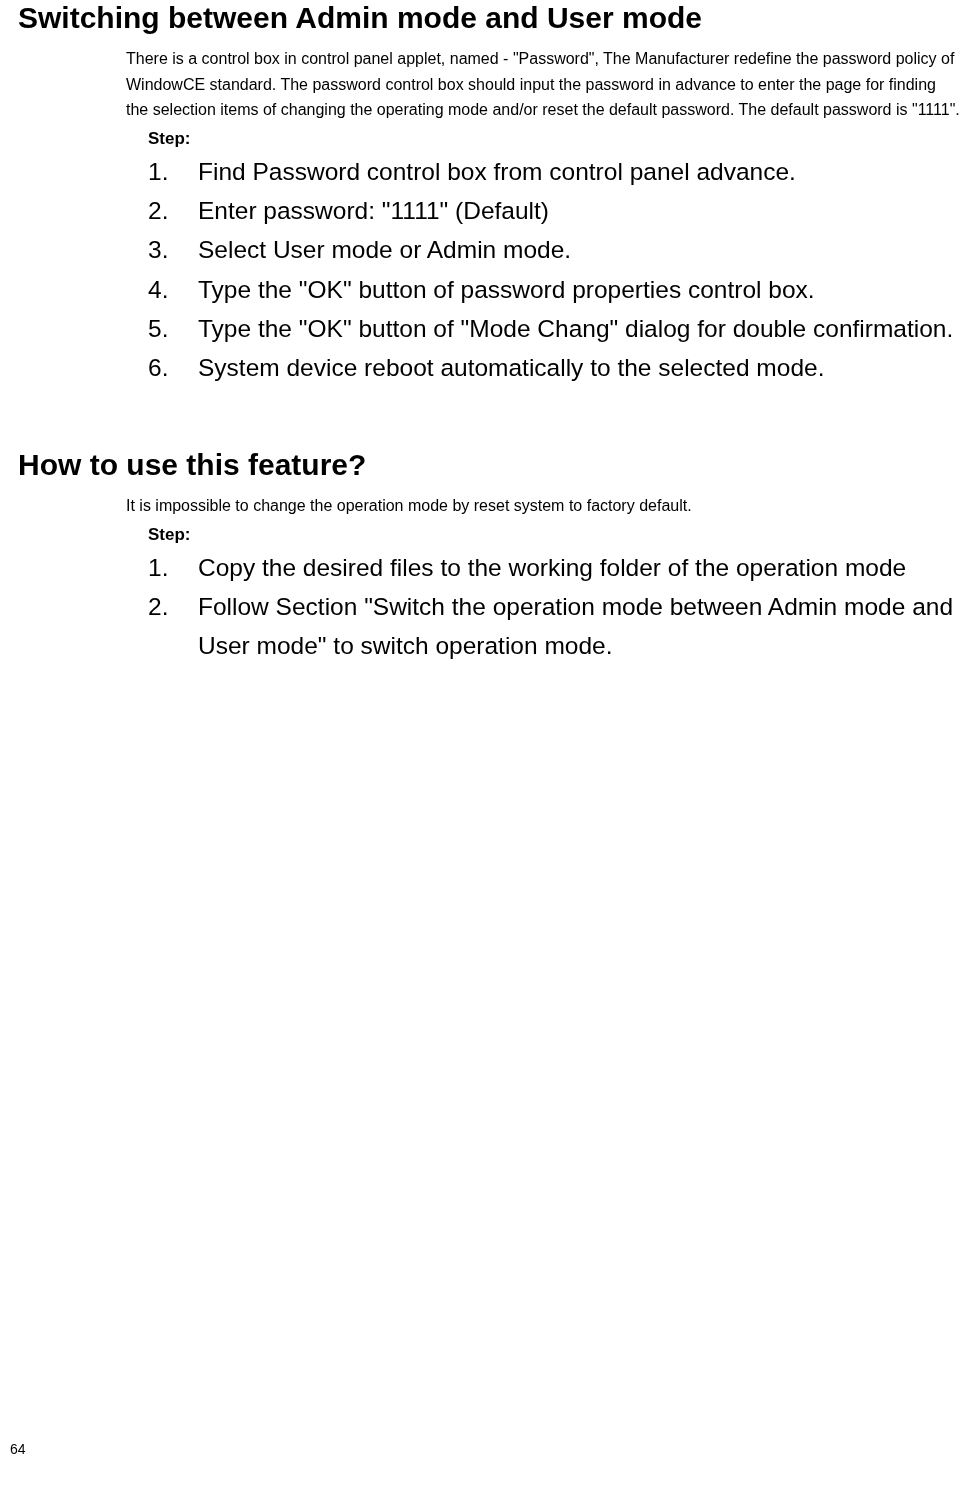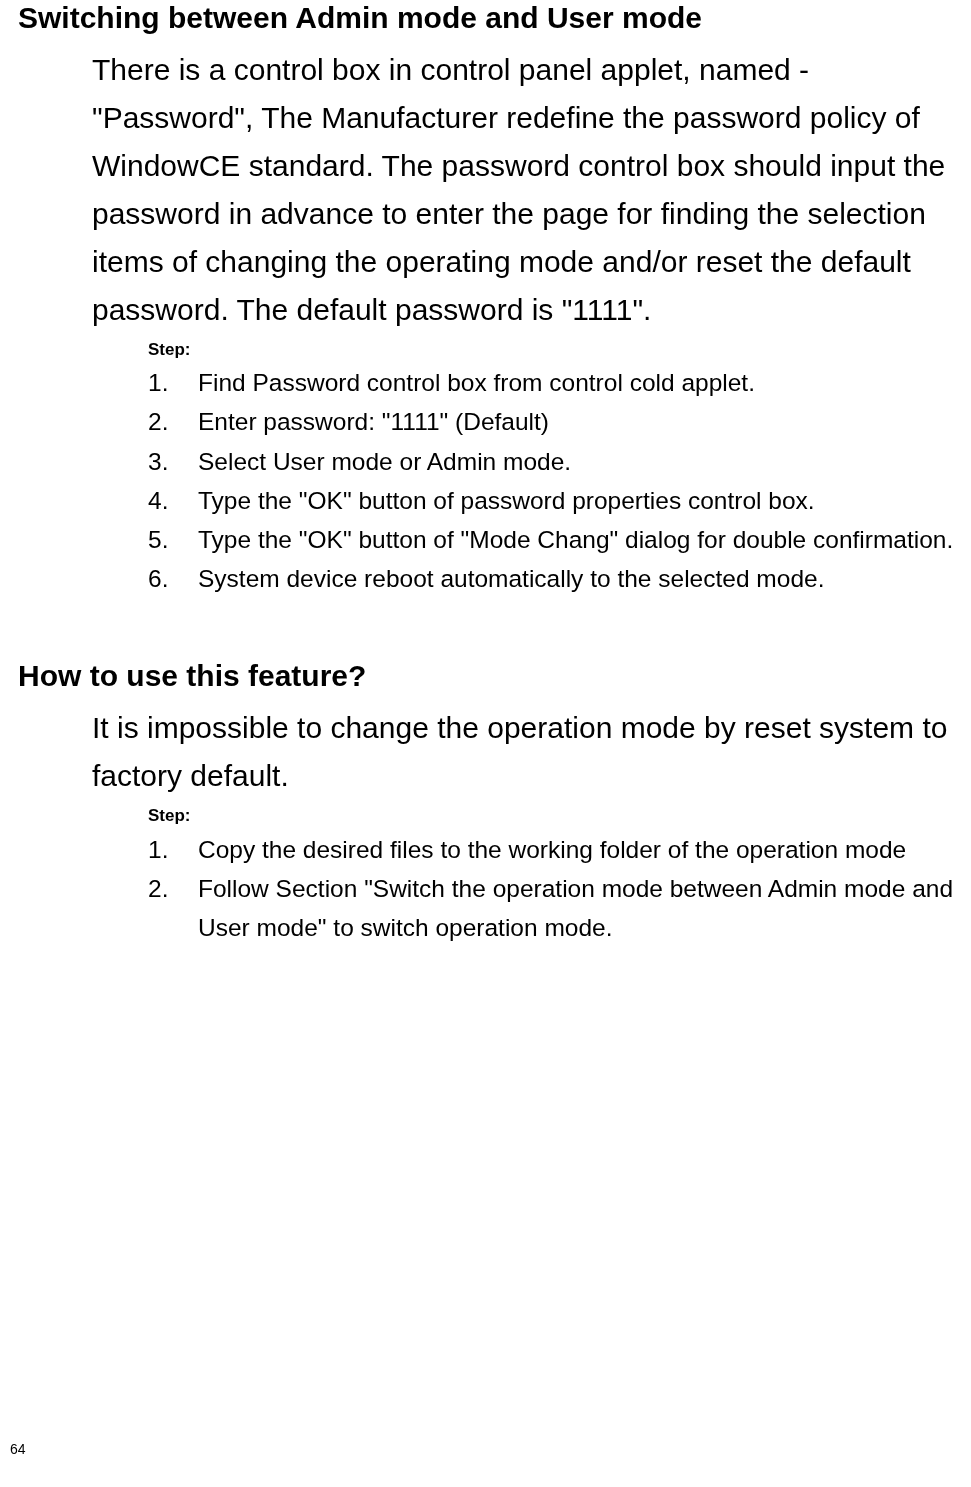--- a/index.html
+++ b/index.html
@@ -24,23 +24,23 @@
       font-weight: bold;
       margin-top: 0;
       margin-bottom: 10px;
       margin-left: 10px;
       line-height: 1.2;
     }
     h2.section-heading.second {
       margin-top: 60px;
     }
     .body-text {
-      font-size: 30px;
+      font-size: 16px;
       line-height: 1.6;
-      margin-left: 84px;
+      margin-left: 118px;
       margin-right: 0;
     }
     .step-label {
       font-size: 17px;
       font-weight: bold;
       margin-left: 140px;
       margin-top: 2px;
       line-height: 1.6;
     }
     ol.step-list {
@@ -75,21 +75,21 @@
 
   <h2 class="section-heading">Switching between Admin mode and User mode</h2>
 
   <p class="body-text">There is a control box in control panel applet, named - "Password", The Manufacturer redefine the password policy of WindowCE standard. The password control box should input the password in advance to enter the page for finding the selection items of changing the operating mode and/or reset the default password. The default password is "1111".</p>
 
   <p class="step-label">Step:</p>
 
   <ol class="step-list">
     <li>
       <span class="num">1.</span>
-      <span class="txt">Find Password control box from control cold applet.</span>
+      <span class="txt">Find Password control box from control panel advance.</span>
     </li>
     <li>
       <span class="num">2.</span>
       <span class="txt">Enter password: "1111" (Default)</span>
     </li>
     <li>
       <span class="num">3.</span>
       <span class="txt">Select User mode or Admin mode.</span>
     </li>
     <li>

